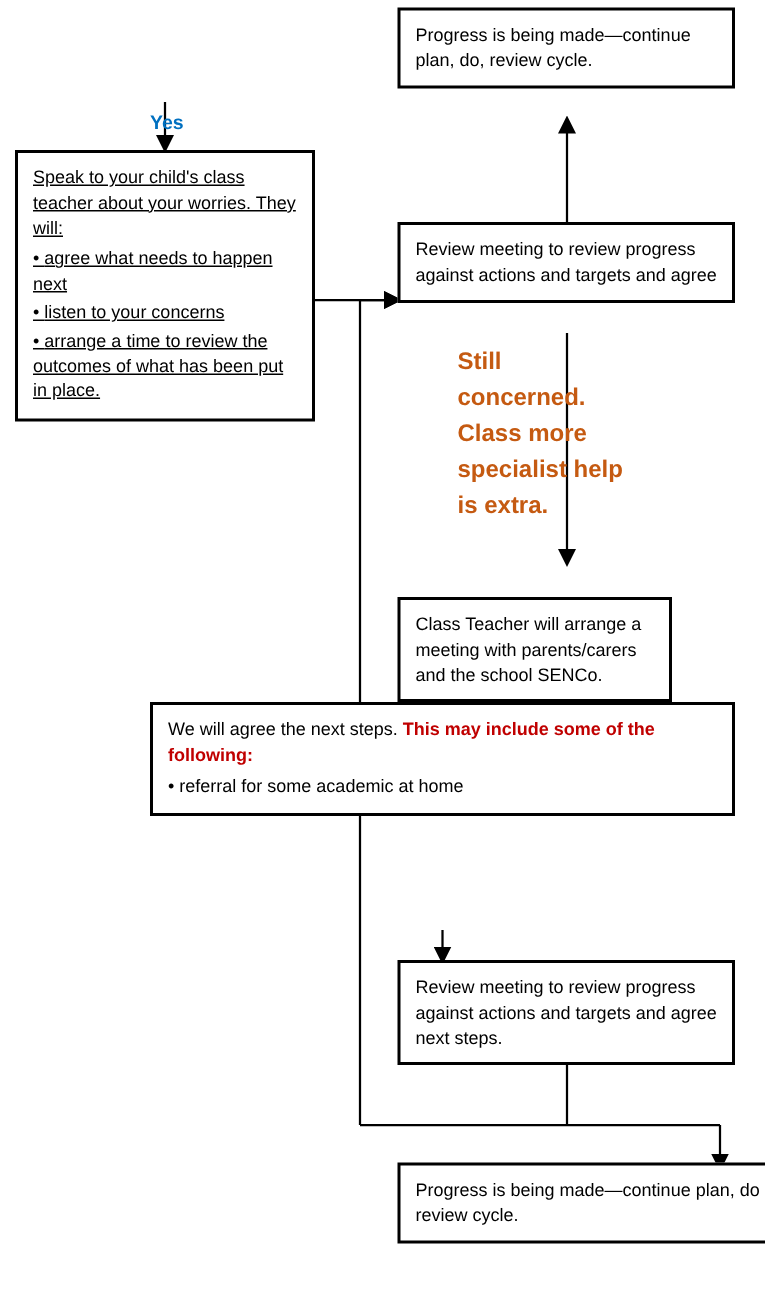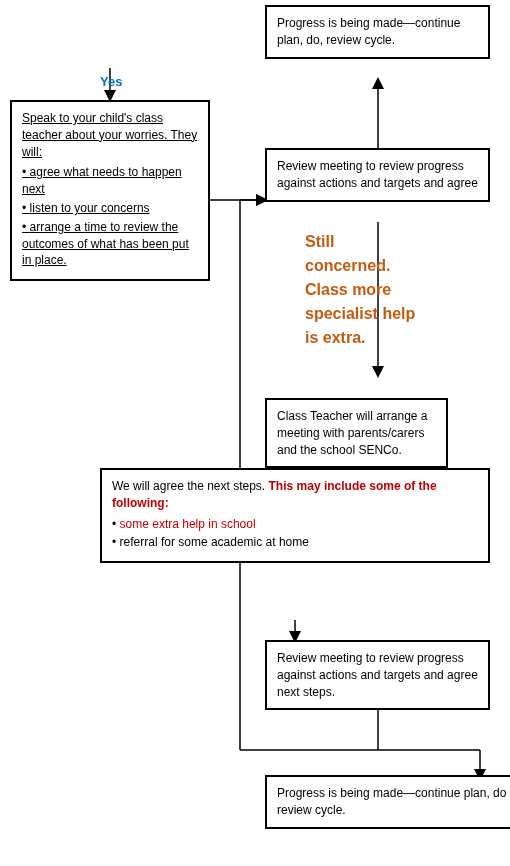--- a/index.html
+++ b/index.html
@@ -166,21 +166,20 @@
 
   <div class="box box-class-teacher">
     <span>Class Teacher will arrange a meeting with parents/carers and the school SENCo.</span>
   </div>
 
   <div class="box box-next-steps">
     <span>
       We will agree the next steps.  <span style="color:#c00000; font-weight:bold;">This may include some of the following:</span>
     </span>
     <ul class="bullet-list">
-      <li><span style="color:#c00000;">some extra help in school</span></li>
       <li>referral for some academic at home</li>
     </ul>
   </div>
 
   <div class="box box-review2">
     <span>Review meeting to review progress against actions and targets and agree next steps.</span>
   </div>
 
   <div class="box box-progress-bottom">
     <span>Progress is being made—continue plan, do review cycle.</span>

